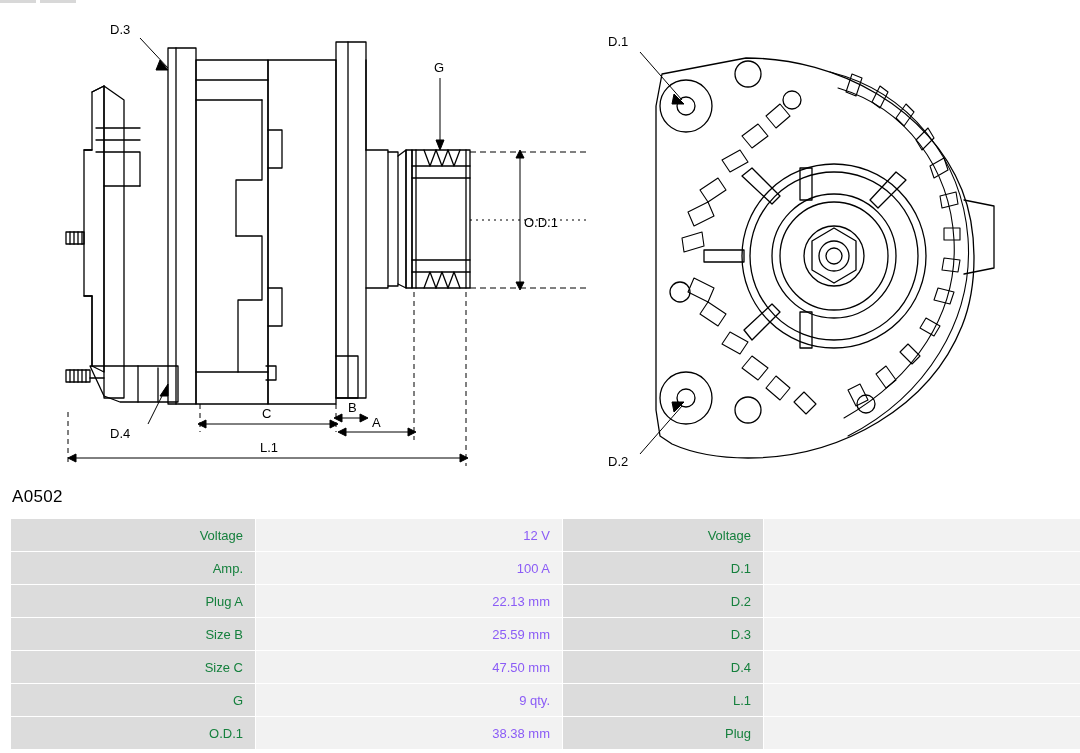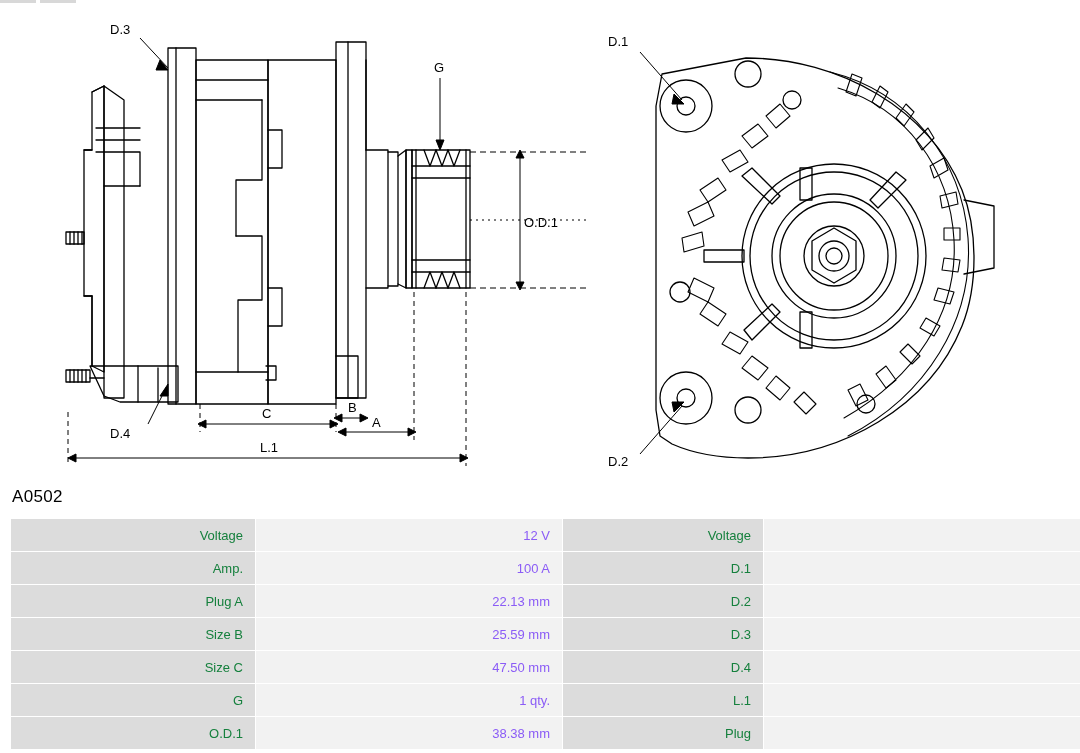--- a/index.html
+++ b/index.html
@@ -326,21 +326,21 @@
         <td class="val">M10x1.5 mm</td>
       </tr>
       <tr>
         <td class="lbl">Size C</td>
         <td class="val">47.50 mm</td>
         <td class="lbl">D.4</td>
         <td class="val">M10x1.5 mm</td>
       </tr>
       <tr>
         <td class="lbl">G</td>
-        <td class="val">1 qty.</td>
+        <td class="val">9 qty.</td>
         <td class="lbl">L.1</td>
         <td class="val">188.00 mm</td>
       </tr>
       <tr>
         <td class="lbl">O.D.1</td>
         <td class="val">38.38 mm</td>
         <td class="lbl">Plug</td>
         <td class="val">PL_2305</td>
       </tr>
     </tbody>

